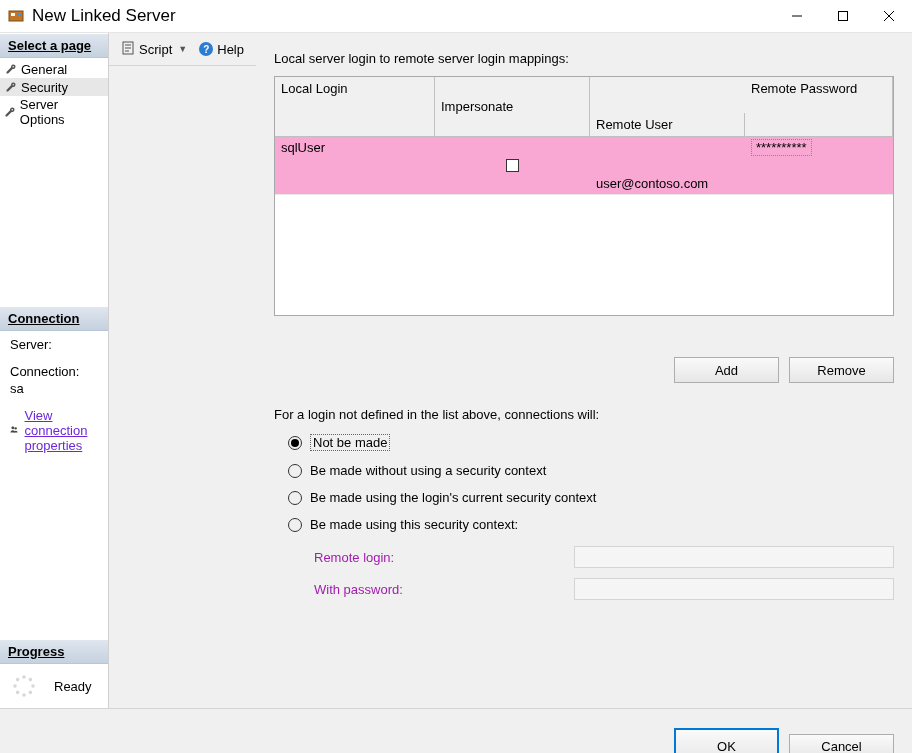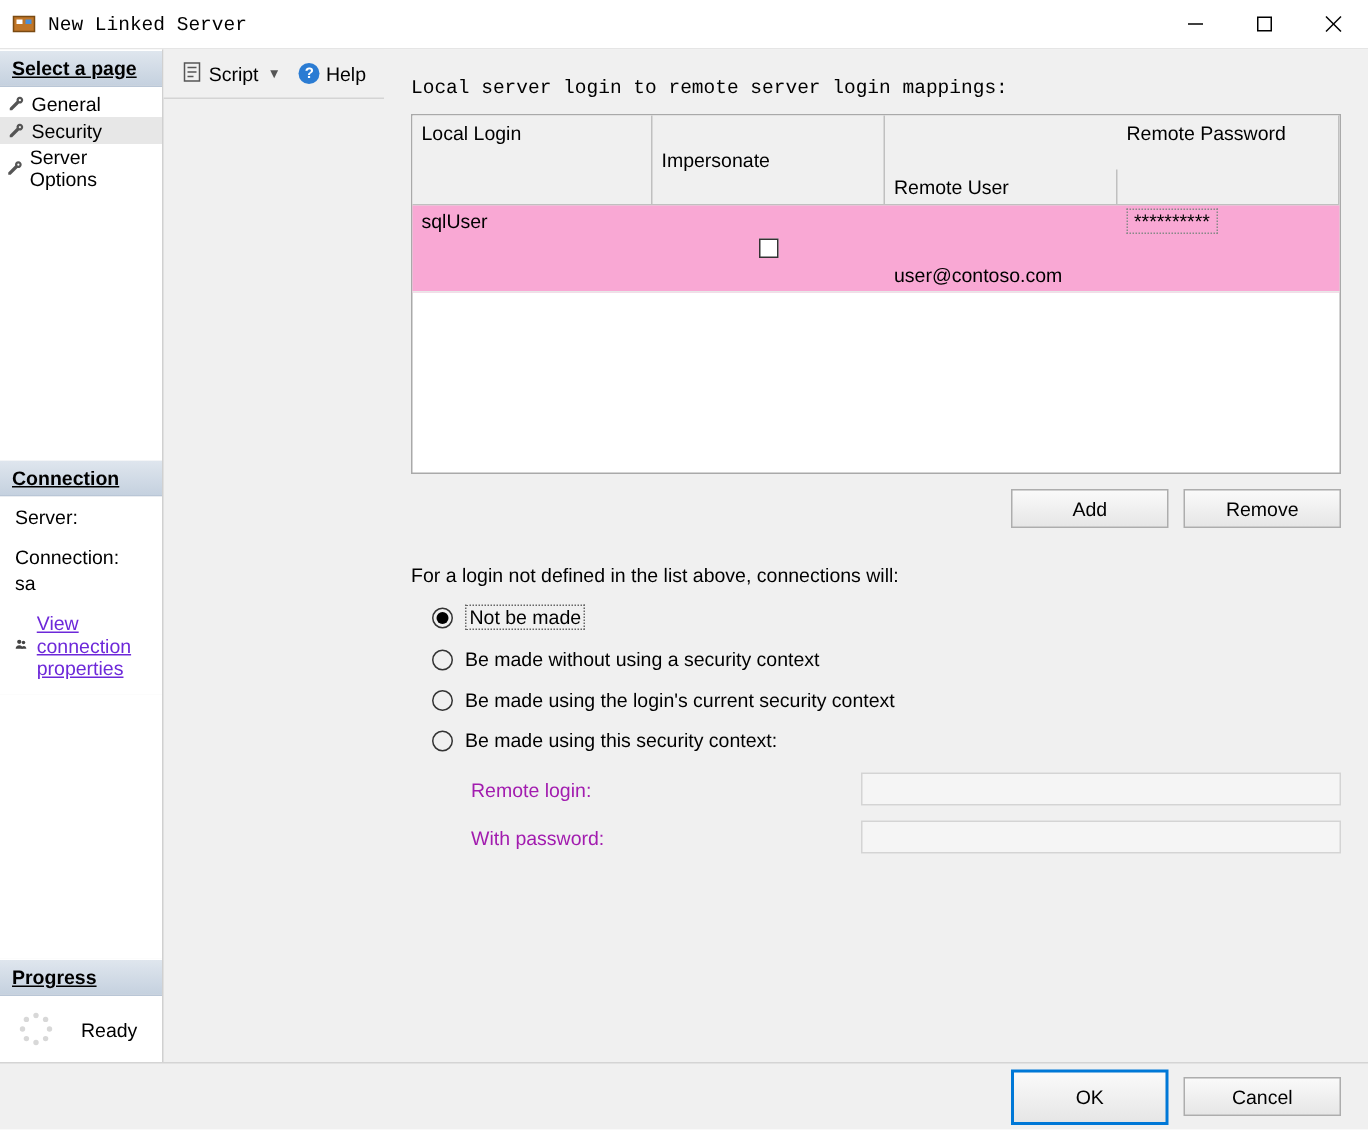--- a/index.html
+++ b/index.html
@@ -1,20 +1,20 @@
 <!DOCTYPE html>
 <html><head>
 <meta charset="utf-8">
 <style>
   * { box-sizing: border-box; margin: 0; padding: 0; font-family: "Segoe UI", Tahoma, sans-serif; font-size: 13px; }
   html, body { width: 912px; height: 753px; overflow: hidden; background: #fff; color: #000; }
 
   .titlebar { height: 33px; display: flex; align-items: center; padding-left: 8px; border-bottom: 1px solid #e5e5e5; }
   .titlebar .icon { width: 16px; height: 16px; margin-right: 8px; }
-  .titlebar .title { flex: 1; font-size: 13px; font-family: Liberation Mono, monospace; }
+  .titlebar .title { flex: 1; font-size: 17px; }
   .winbtns { display: flex; height: 100%; }
   .winbtn { width: 46px; display: flex; align-items: center; justify-content: center; cursor: default; }
   .winbtn svg { width: 12px; height: 12px; }
 
   .body { display: flex; height: calc(753px - 33px - 45px); }
 
   .sidebar { width: 231px; background: #f0f0f0; display: flex; flex-direction: column; }
   .side-header { background: linear-gradient(to bottom, #dfe6ee, #c5d1df); padding: 4px 8px; font-weight: 600; font-size: 13px; border-top: 1px solid #fff; border-bottom: 1px solid #b9c6d6; text-decoration: underline; }
   .side-section { background: #fff; flex-shrink: 0; padding: 2px 0; }
   .side-item { display: flex; align-items: center; padding: 1px 8px 1px 3px; cursor: default; }
@@ -35,33 +35,33 @@
   .spinner svg circle { fill: #d8d8d8; }
 
   .main { flex: 1; display: flex; flex-direction: row; background: #f0f0f0; border-left: 1px solid #d0d0d0; }
   .main-toolbar { height: 33px; display:flex; align-items:center; padding: 0 8px; border-bottom: 1px solid #d4d4d4; background: #f0f0f0; gap:4px;}
   .tool-btn { display:flex; align-items:center; padding: 2px 4px; gap:4px; cursor:default; }
   .dropdown-arrow { font-size: 9px; color:#555; margin-left:2px; }
   .help-icon { width:14px; height:14px; background:#2b7cd3; border-radius:50%; color:#fff; font-weight:bold; display:flex; align-items:center; justify-content:center; font-size:10px; }
 
   .content { flex:1; padding: 18px 18px 8px 18px; display:flex; flex-direction:column; overflow:hidden; }
 
-  .mapping-label { margin-bottom: 10px; font-family: Liberation Mono, monospace; }
+  .mapping-label { margin-bottom: 10px; }
   .grid { border: 1px solid #a9a9a9; background:#fff; height: 240px; display:flex; flex-direction:column; }
   .grid-head { display:flex; background:#f0f0f0; border-bottom:1px solid #c0c0c0; }
   .grid-head .gh { padding: 4px 6px; border-right:1px solid #c0c0c0; font-size:13px; }
   .grid-row { display:flex; background:#f9a8d4; border-bottom:1px solid #e8e8e8; }
   .grid-row .gc { padding: 3px 6px; border-right:1px solid transparent; font-size:13px; }
   .c1 { width: 160px; } .c2 { width: 155px; display:flex; justify-content:center; align-items:center;} .c3 { width: 155px; margin-top: 36px; } .c4 { flex:1; }
   .grid-head .c2{justify-content:flex-start;}
   .chk { width:13px; height:13px; border:1px solid #333; background:#fff; }
   .pw-cell { border:1px dotted #888; padding:0 4px; }
 
   .btn-row { display:flex; justify-content:flex-end; padding: 10px 0 4px 0; gap: 10px; }
-  .btn { width: 105px; height: 26px; background: linear-gradient(to bottom,#fafafa,#e6e6e6); border:1px solid #adadad; display:flex; align-items:center; justify-content:center; cursor:default; font-size:13px; }
+  .btn { width: 105px; height: 26px; background: linear-gradient(to bottom,#fafafa,#e6e6e6); border:1px solid #adadad; display:flex; align-items:center; justify-content:center; cursor:default; font-size:13px;margin-top:31px; }
   .btn.primary { border:2px solid #0078d7; width:105px; height:37px; }
 
   .for-login-label { margin: 20px 0 12px 0; }
   .radio-group { padding-left: 14px; }
   .radio-row { display:flex; align-items:center; margin-bottom: 12px; }
   .radio { width:14px; height:14px; border:1px solid #333; border-radius:50%; margin-right:8px; display:flex; align-items:center; justify-content:center;}
   .radio.checked::after { content:""; width:8px; height:8px; background:#000; border-radius:50%; }
   .radio-label.focused { border:1px dotted #666; padding:0 2px; }
 
   .cred-grid { margin-left: 40px; margin-top: 2px; }

